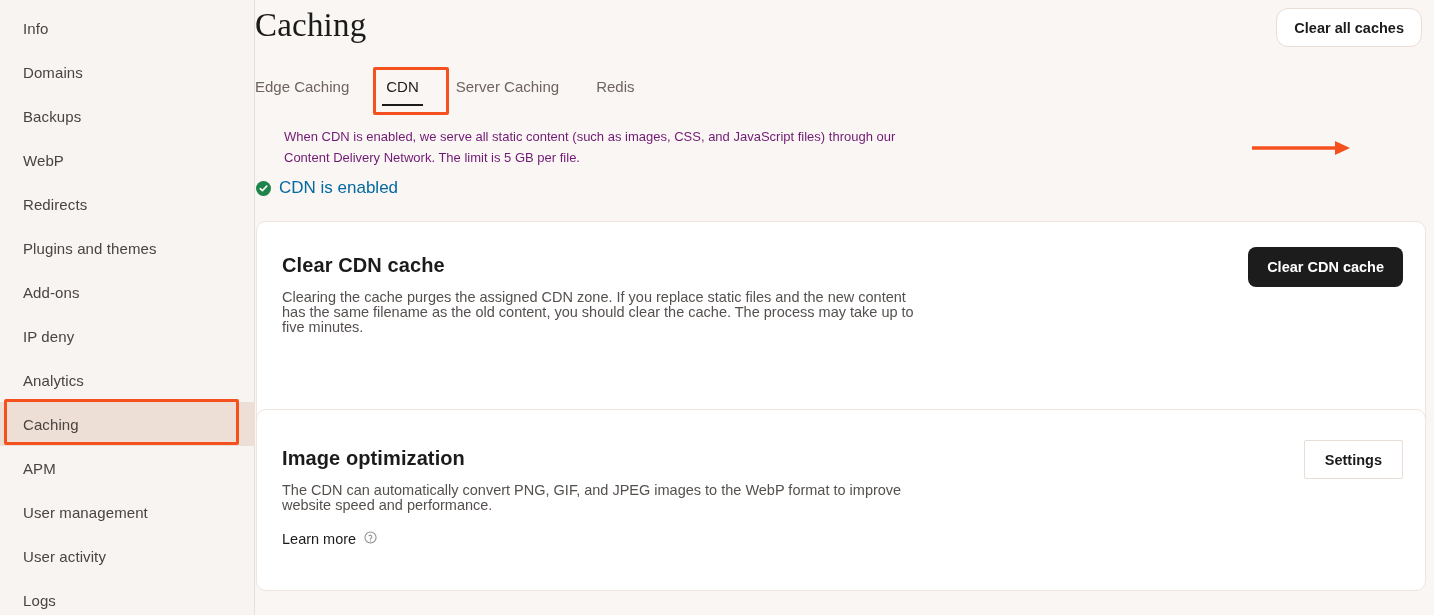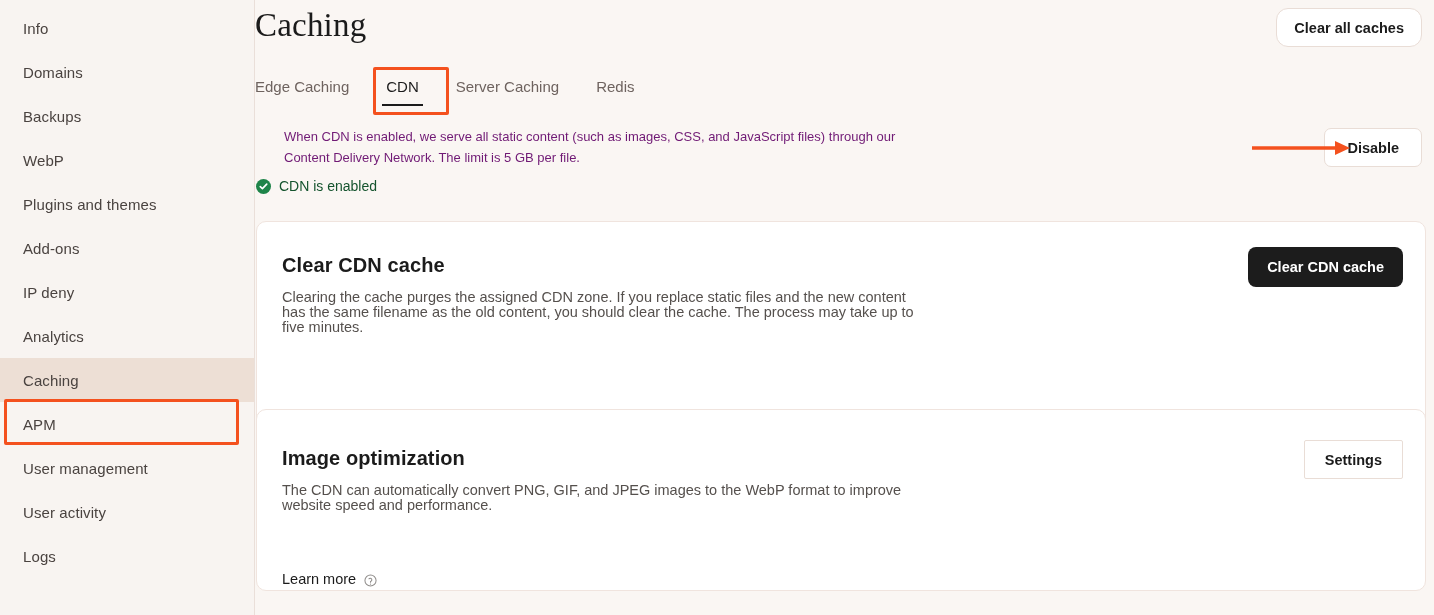--- a/index.html
+++ b/index.html
@@ -132,22 +132,22 @@
     gap: 8px;
   }
   .check-icon {
     width: 15px; height: 15px; flex: 0 0 15px;
     border-radius: 50%;
     background: #1E8449;
     display: flex; align-items: center; justify-content: center;
   }
   .check-icon svg { display: block; }
   .status-text {
-    font-size: 14px;
-    color: #14532d;
+    font-size: 17px;
+    color: #0369a1;
   }
 
   
   .disable-btn {
     position: absolute;
     right: 12px; top: 128px;
     height: 39px;
     padding: 0 22px;
     background: #FFFFFF;
     border: 1px solid #E9DDD6;
@@ -227,24 +227,23 @@
     font-weight: 700;
     color: #1B1B1B;
     font-family: "Liberation Sans", sans-serif;
     cursor: pointer;
     display: flex; align-items: center;
   }
 
   .learn-more-row {
     position: absolute;
     left: 25px; top: 121px;
-    display: flex; align-items: flex-end;
+    display: flex; align-items: flex-start;
     gap: 8px;
     cursor: pointer;
-    margin-top: 40px;
   }
   .learn-more-text {
     font-size: 14.5px;
     color: #1B1B1B;
   }
   .help-icon { display: block; opacity: .65; }
 </style>
 </head>
 <body>
 
@@ -255,20 +254,23 @@
         <span>Info</span>
       </div>
     <div class="nav-item">
         <span>Domains</span>
       </div>
     <div class="nav-item">
         <span>Backups</span>
       </div>
     <div class="nav-item">
         <span>WebP</span>
+      </div>
+    <div class="nav-item">
+        <span>Redirects</span>
       </div>
     <div class="nav-item">
         <span>Plugins and themes</span>
       </div>
     <div class="nav-item">
         <span>Add-ons</span>
       </div>
     <div class="nav-item">
         <span>IP deny</span>
       </div>
@@ -312,21 +314,20 @@
 
     <div class="status-row">
       <span class="check-icon">
         <svg width="9" height="9" viewBox="0 0 10 10" aria-hidden="true">
           <path d="M1.4 5.1 L3.8 7.4 L8.6 2.4" stroke="#FFFFFF" stroke-width="1.8" fill="none" stroke-linecap="round" stroke-linejoin="round"></path>
         </svg>
       </span>
       <span class="status-text">CDN is enabled</span>
     </div>
 
-    <button class="disable-btn">Disable</button>
 
     <svg class="arrow-annot" viewBox="0 0 102 20">
       <line x1="2" y1="10" x2="88" y2="10" stroke="#F4511E" stroke-width="3.5"></line>
       <polygon points="85,3 100,10 85,17" fill="#F4511E"></polygon>
     </svg>
 
     <section class="card" id="card-clear">
       <h2 class="card-title">Clear CDN cache</h2>
       <p class="card-desc">Clearing the cache purges the assigned CDN zone. If you replace static files and the new content has the same filename as the old content, you should clear the cache. The process may take up to five minutes.</p>
       <button class="black-btn">Clear CDN cache</button>

